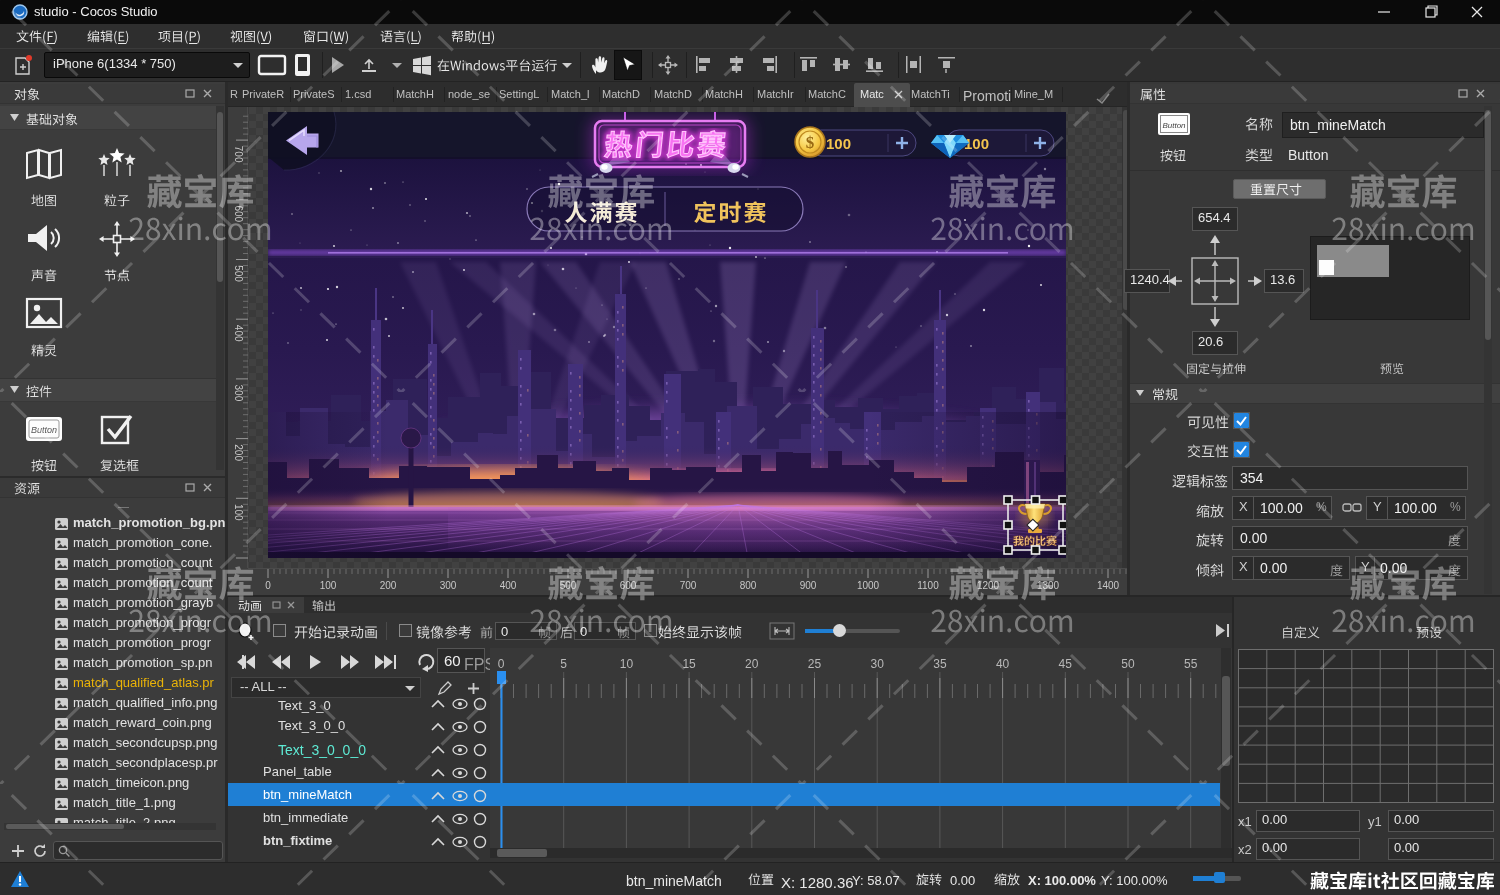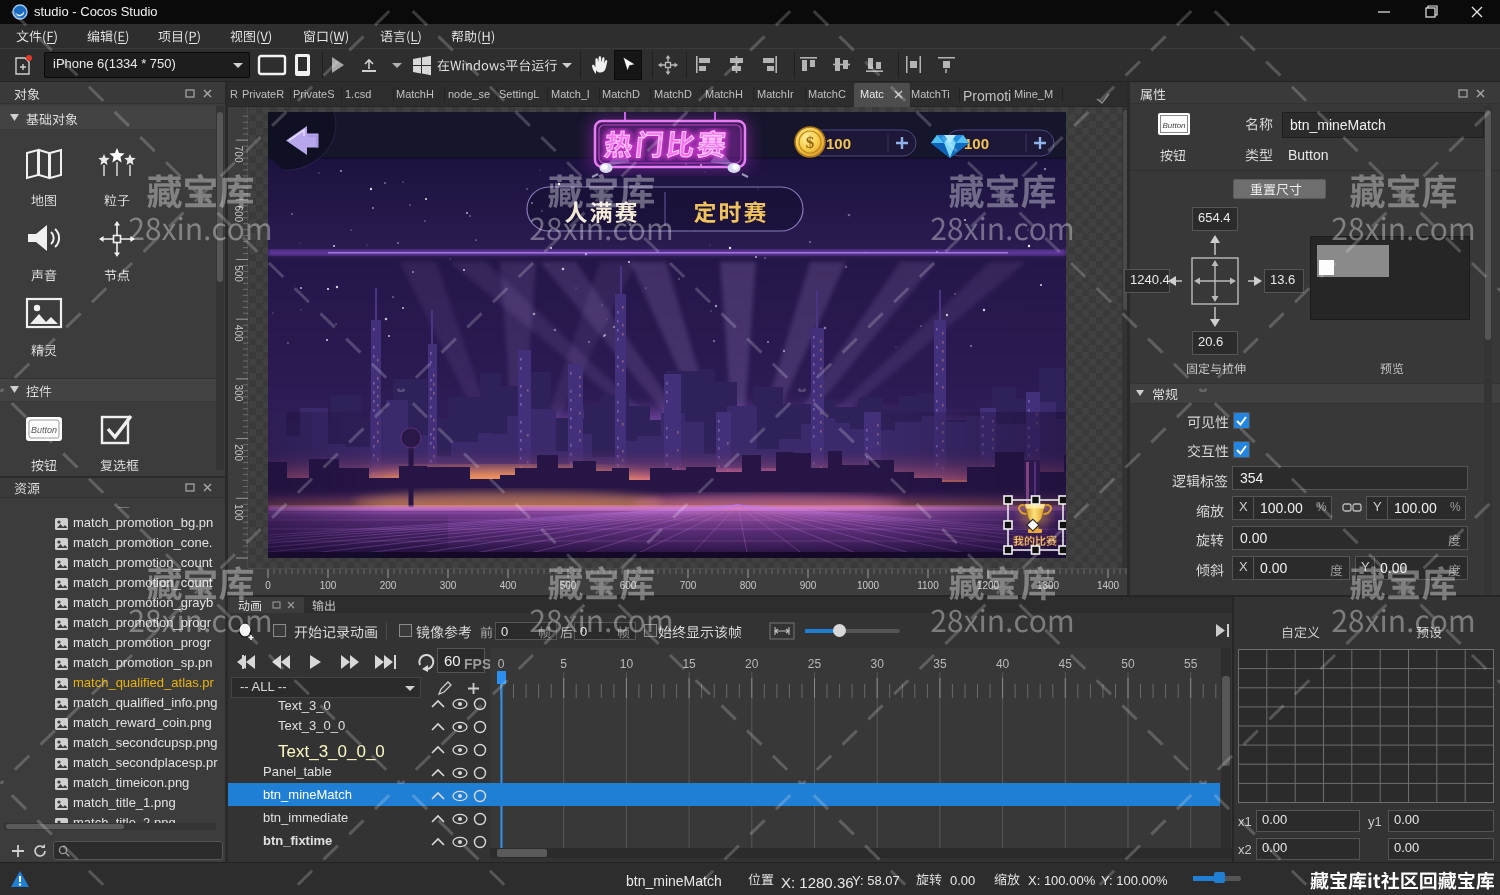--- a/index.html
+++ b/index.html
@@ -289,21 +289,21 @@
     <rect x="1" y="1" width="8" height="7" fill="none" stroke="#aaa" stroke-width="1.2"></rect>
     <path d="M19 1l7 7M26 1l-7 7" stroke="#aaa" stroke-width="1.4"></path>
   </svg>
 <div class="tx" style="left:118px;top:500px;font-size:11px;color:#888;font-weight:normal;">—</div>
 <div class="tx" style="left:170px;top:500px;font-size:11px;color:#888;font-weight:normal;"></div>
 <svg style="left:55px;top:518px" width="13" height="12">
     <rect x="0" y="0" width="13" height="12" rx="1.5" fill="#cfcfcf"></rect>
     <circle cx="4" cy="4" r="1.6" fill="#3c3c3c"></circle>
     <path d="M2 10l3.5-4 2.5 3 2-2 2.5 3z" fill="#3c3c3c"></path>
   </svg>
-<div class="tx" style="left:73px;top:516px;font-size:13px;color:#e2e2e2;font-weight:normal;">match_promotion_bg.pn</div>
+<div class="tx" style="left:73px;top:516px;font-size:13px;color:#e2e2e2;font-weight:bold;">match_promotion_bg.pn</div>
 <svg style="left:55px;top:538px" width="13" height="12">
     <rect x="0" y="0" width="13" height="12" rx="1.5" fill="#cfcfcf"></rect>
     <circle cx="4" cy="4" r="1.6" fill="#3c3c3c"></circle>
     <path d="M2 10l3.5-4 2.5 3 2-2 2.5 3z" fill="#3c3c3c"></path>
   </svg>
 <div class="tx" style="left:73px;top:536px;font-size:13px;color:#e2e2e2;font-weight:normal;">match_promotion_cone.</div>
 <svg style="left:55px;top:558px" width="13" height="12">
     <rect x="0" y="0" width="13" height="12" rx="1.5" fill="#cfcfcf"></rect>
     <circle cx="4" cy="4" r="1.6" fill="#3c3c3c"></circle>
     <path d="M2 10l3.5-4 2.5 3 2-2 2.5 3z" fill="#3c3c3c"></path>
@@ -1308,21 +1308,21 @@
       <path d="M70 3l11 7-11 7z"></path>
       <path d="M101 3l9 7-9 7zM110 3l9 7-9 7z"></path>
       <path d="M135 3l9 7-9 7zM144 3l9 7-9 7z"></path>
       <path d="M154 3h2v14h-2z"></path>
     </g>
     <path d="M180 13a7 7 0 1 1 6 4" fill="none" stroke="#d8d8d8" stroke-width="2"></path>
     <path d="M182 17l6-4v7z" fill="#d8d8d8"></path>
   </svg>
 <div class="" style="left:437px;top:648px;width:48px;height:25px;background:#2b2b2b;border:1px solid #555"></div>
 <div class="tx" style="left:444px;top:652px;font-size:15px;color:#f0f0f0;font-weight:normal;">60</div>
-<div class="tx" style="left:464px;top:656px;font-size:14px;color:#9a9a9a;font-weight:bold;">FPS</div>
+<div class="tx" style="left:464px;top:656px;font-size:16px;color:#9a9a9a;font-weight:normal;">FPS</div>
 <div class="" style="left:231px;top:677px;width:190px;height:21px;background:#2b2b2b;border:1px solid #444"></div>
 <div class="tx" style="left:240px;top:680px;font-size:13px;color:#d8d8d8;font-weight:normal;">-- ALL --</div>
 <svg style="left:404px;top:685px" width="12" height="8">
     <path d="M1 1l5 5 5-5z" fill="#cfcfcf"></path>
   </svg>
 <svg style="left:437px;top:681px" width="15" height="15">
     <path d="M2 13l2-5 7-7 3 3-7 7z" fill="none" stroke="#ccc" stroke-width="1.3"></path>
   </svg>
 <svg style="left:467px;top:682px" width="13" height="13">
     <path d="M6.5 1v11M1 6.5h11" stroke="#ccc" stroke-width="1.8"></path>
@@ -1423,21 +1423,21 @@
     <circle cx="30" cy="7" r="2" fill="#d8d8d8"></circle>
     <circle cx="50" cy="7" r="5.5" fill="none" stroke="#d8d8d8" stroke-width="1.4"></circle>
   </svg>
 <div class="tx" style="left:278px;top:719px;font-size:13px;color:#e0e0e0;font-weight:normal;">Text_3_0_0</div>
 <svg style="left:430px;top:720px" width="58" height="14">
     <path d="M2 10l6-6 6 6" fill="none" stroke="#d8d8d8" stroke-width="1.6"></path>
     <ellipse cx="30" cy="7" rx="7" ry="4.6" fill="none" stroke="#d8d8d8" stroke-width="1.3"></ellipse>
     <circle cx="30" cy="7" r="2" fill="#d8d8d8"></circle>
     <circle cx="50" cy="7" r="5.5" fill="none" stroke="#d8d8d8" stroke-width="1.4"></circle>
   </svg>
-<div class="tx" style="left:278px;top:742px;font-size:17px;color:#fef9c3;font-weight:normal;">Text_3_0_0_0</div>
+<div class="tx" style="left:278px;top:742px;font-size:14px;color:#5eead4;font-weight:normal;">Text_3_0_0_0</div>
 <svg style="left:430px;top:743px" width="58" height="14">
     <path d="M2 10l6-6 6 6" fill="none" stroke="#d8d8d8" stroke-width="1.6"></path>
     <ellipse cx="30" cy="7" rx="7" ry="4.6" fill="none" stroke="#d8d8d8" stroke-width="1.3"></ellipse>
     <circle cx="30" cy="7" r="2" fill="#d8d8d8"></circle>
     <circle cx="50" cy="7" r="5.5" fill="none" stroke="#d8d8d8" stroke-width="1.4"></circle>
   </svg>
 <div class="tx" style="left:263px;top:765px;font-size:13px;color:#e0e0e0;font-weight:normal;">Panel_table</div>
 <svg style="left:430px;top:766px" width="58" height="14">
     <path d="M2 10l6-6 6 6" fill="none" stroke="#d8d8d8" stroke-width="1.6"></path>
     <ellipse cx="30" cy="7" rx="7" ry="4.6" fill="none" stroke="#d8d8d8" stroke-width="1.3"></ellipse>
@@ -1709,21 +1709,21 @@
     <g transform="translate(0,14.3)">
       <path d="M2.2 -10.6C2.5 -10 2.9 -9.3 3.1 -8.8H0.6V-7.9H2C1.9 -4.2 1.8 -1.3 0.4 0.4C0.6 0.5 0.9 0.8 1.1 1C2.3 -0.4 2.7 -2.5 2.8 -5.3H4.3C4.3 -1.7 4.1 -0.4 3.9 -0.1C3.8 0.1 3.7 0.1 3.5 0.1C3.4 0.1 2.9 0.1 2.4 0C2.5 0.3 2.6 0.7 2.7 0.9C3.2 0.9 3.7 0.9 4 0.9C4.3 0.9 4.5 0.8 4.7 0.5C5.1 0 5.1 -1.4 5.2 -5.7C5.2 -5.9 5.2 -6.2 5.2 -6.2H2.9L2.9 -7.9H5.8V-8.8H3.4L4.1 -9C3.9 -9.5 3.5 -10.3 3.1 -10.9ZM6.6 -4.8C6.5 -2.8 6.3 -0.7 5.2 0.4C5.4 0.5 5.7 0.8 5.8 1C6.4 0.4 6.8 -0.4 7 -1.4C7.8 0.4 9 0.8 10.6 0.8H12.3C12.3 0.5 12.5 0.1 12.6 -0.1C12.2 -0.1 10.9 -0.1 10.6 -0.1C10.2 -0.1 9.8 -0.1 9.5 -0.2V-2.9H12V-3.8H9.5V-6.1H11.2C11 -5.6 10.8 -5.1 10.6 -4.8L11.4 -4.5C11.7 -5.1 12.1 -6 12.4 -6.8L11.7 -7L11.6 -6.9H6.4C6.7 -7.4 7 -7.8 7.3 -8.3H12.5V-9.2H7.6C7.8 -9.7 8 -10.2 8.1 -10.7L7.2 -10.9C6.8 -9.5 6.1 -8 5.3 -7.1C5.5 -7 5.9 -6.7 6.1 -6.5L6.3 -6.8V-6.1H8.6V-0.6C8 -1 7.6 -1.7 7.3 -2.8C7.4 -3.5 7.4 -4.1 7.4 -4.8Z M14.1 -4.3C14.2 -4.4 14.6 -4.5 15 -4.5H16.2V-2.6L13.5 -2.2L13.7 -1.2L16.2 -1.7V1H17.1V-1.9L18.9 -2.2L18.8 -3.1L17.1 -2.8V-4.5H18.4V-5.4H17.1V-7.4H16.2V-5.4H14.9C15.3 -6.3 15.7 -7.4 16 -8.5H18.4V-9.4H16.3C16.4 -9.8 16.5 -10.3 16.6 -10.7L15.7 -10.9C15.6 -10.4 15.5 -9.9 15.4 -9.4H13.6V-8.5H15.1C14.8 -7.4 14.5 -6.5 14.4 -6.2C14.2 -5.7 14 -5.2 13.8 -5.2C13.9 -4.9 14 -4.5 14.1 -4.3ZM18.5 -7V-6H20.4C20.2 -5.1 19.9 -4.3 19.7 -3.6H23.4C23 -3 22.4 -2.2 21.9 -1.5C21.4 -1.8 21 -2.1 20.5 -2.3L19.9 -1.7C21.2 -0.9 22.8 0.3 23.5 1.1L24.2 0.3C23.8 -0.1 23.2 -0.5 22.6 -1C23.4 -2.1 24.3 -3.3 25 -4.3L24.3 -4.6L24.1 -4.5H21L21.4 -6H25.5V-7H21.7L22.1 -8.5H25V-9.4H22.4L22.8 -10.8L21.8 -10.9L21.4 -9.4H19V-8.5H21.2L20.7 -7Z" fill="#e8e8e8"></path>
     </g>
   </svg>
 <div class="tx" style="left:950px;top:874px;font-size:13px;color:#e8e8e8;font-weight:normal;">0.00</div>
 <svg class="cj" style="left:994.0px;top:869.7px" width="32" height="19">
     <g transform="translate(0,14.3)">
       <path d="M0.6 -0.7 0.8 0.2C1.9 -0.2 3.3 -0.7 4.6 -1.2L4.5 -2.1C3 -1.5 1.6 -1 0.6 -0.7ZM0.8 -5.5C1 -5.6 1.3 -5.6 2.7 -5.8C2.2 -5 1.7 -4.3 1.5 -4.1C1.1 -3.6 0.9 -3.2 0.6 -3.2C0.7 -3 0.8 -2.5 0.9 -2.4C1.1 -2.5 1.5 -2.7 4.1 -3.3L4.1 -3.8V-4.1L2.2 -3.7C3.1 -4.8 4 -6.2 4.7 -7.6L3.9 -8.1C3.7 -7.6 3.5 -7.1 3.2 -6.7L1.8 -6.5C2.5 -7.7 3.2 -9.1 3.8 -10.5L3 -10.9C2.4 -9.3 1.5 -7.6 1.2 -7.2C1 -6.7 0.7 -6.4 0.5 -6.4C0.6 -6.1 0.8 -5.7 0.8 -5.5ZM6.1 -8C5.8 -6.6 5.1 -4.9 4.1 -3.8C4.3 -3.6 4.5 -3.3 4.6 -3.1C4.9 -3.5 5.2 -3.8 5.4 -4.2V1H6.3V-5.8C6.6 -6.4 6.8 -7.1 7 -7.7ZM7.3 -5.3V1H8.2V0.4H11.1V1H12V-5.3H9.6L10 -6.6H12.2V-7.4H7.1V-6.6H9C8.9 -6.1 8.9 -5.7 8.7 -5.3ZM7.7 -10.7C7.9 -10.4 8 -10 8.2 -9.7H4.8V-7.5H5.7V-8.8H11.4V-7.7H12.4V-9.7H9.2C9 -10 8.7 -10.6 8.5 -11ZM8.2 -2.1H11.1V-0.4H8.2ZM8.2 -2.9V-4.4H11.1V-2.9Z M15.7 -10.7C15.9 -10.1 16.2 -9.4 16.3 -8.9L17.2 -9.2C17.1 -9.7 16.8 -10.4 16.5 -10.9ZM13.6 -8.8V-7.9H15.1V-5.2C15.1 -3.4 14.9 -1.3 13.3 0.4C13.6 0.6 13.9 0.8 14.1 1C15.8 -0.8 16 -3 16 -5.2V-5.3H17.8C17.7 -1.7 17.6 -0.4 17.4 -0.1C17.3 0 17.2 0 17 0C16.8 0 16.3 0 15.8 0C15.9 0.2 16 0.6 16.1 0.9C16.6 0.9 17.2 0.9 17.5 0.9C17.8 0.9 18 0.8 18.3 0.5C18.6 0 18.7 -1.4 18.7 -5.7C18.8 -5.9 18.8 -6.2 18.8 -6.2H16V-7.9H19.3V-8.8ZM21.1 -7.6H23.6C23.3 -5.9 22.9 -4.5 22.3 -3.3C21.7 -4.5 21.3 -5.9 21.1 -7.5ZM21 -10.9C20.6 -8.7 19.9 -6.5 18.8 -5.1C19 -5 19.4 -4.6 19.5 -4.4C19.9 -4.9 20.2 -5.4 20.5 -6C20.8 -4.7 21.2 -3.4 21.7 -2.4C21 -1.3 20 -0.4 18.6 0.2C18.8 0.4 19.1 0.8 19.2 1.1C20.5 0.4 21.5 -0.4 22.3 -1.5C23 -0.4 23.8 0.4 24.9 1C25.1 0.8 25.4 0.4 25.6 0.2C24.5 -0.4 23.6 -1.2 22.9 -2.4C23.7 -3.8 24.2 -5.5 24.5 -7.6H25.5V-8.5H21.4C21.6 -9.2 21.8 -10 22 -10.8Z" fill="#e8e8e8"></path>
     </g>
   </svg>
-<div class="tx" style="left:1028px;top:874px;font-size:13px;color:#e8e8e8;font-weight:normal;">X: 100.00%</div>
+<div class="tx" style="left:1028px;top:874px;font-size:13px;color:#e8e8e8;font-weight:bold;">X: 100.00%</div>
 <div class="tx" style="left:1101px;top:874px;font-size:13px;color:#e8e8e8;font-weight:normal;">Y: 100.00%</div>
 <div class="" style="left:1193px;top:876px;width:48px;height:5px;background:#555;border-radius:2px"></div>
 <div class="" style="left:1193px;top:876px;width:26px;height:5px;background:#1f7fd4"></div>
 <div class="" style="left:1214px;top:872px;width:11px;height:11px;background:#1f7fd4;border-radius:2px"></div>
 <svg class="cj" style="left:1310.0px;top:867.1px" width="190" height="28">
     <g transform="translate(0,20.9)">
       <path d="M15.6 -8.9C15.4 -7.6 15 -6.4 14.6 -5.3C14.4 -6.6 14.3 -8 14.2 -9.6H18.2V-11.5H17.3L17.9 -11.9C17.6 -12.3 17 -12.8 16.5 -13.1H18V-15H13.8V-16.1H11.5V-15H7.5V-16.1H5.2V-15H1V-13.1H5.2V-12.2H7.5V-13.1H11.5V-12.1H12.1L12.2 -11.5H4V-8.4H3V-11.3H1.4V-6.2H3V-6.6H4V-5.8V-5.4H0.6V-3.6H1.5V-3.2C1.5 -2.1 1.3 -0.4 0.4 0.8C0.8 1 1.4 1.4 1.7 1.7C2.9 0.3 3.1 -1.8 3.1 -3.1V-3.6H4C3.9 -2 3.6 -0.4 2.9 0.8C3.4 1 4.3 1.5 4.7 1.7C5.7 -0.3 5.9 -3.4 5.9 -5.8V-9.6H12.3C12.4 -6.8 12.7 -4.4 13.2 -2.6C12.9 -2.1 12.6 -1.7 12.2 -1.2V-1.7H10.7V-2.7H12.1V-6.5H10.7V-7.4H12.1V-8.9H6.5V0.7H8.1V-0.3H11.3C11 -0.1 10.7 0.2 10.3 0.4C10.8 0.7 11.6 1.4 12 1.8C12.7 1.2 13.4 0.5 14 -0.3C14.6 1 15.4 1.7 16.4 1.7C17.7 1.7 18.4 1.2 18.6 -1.7C18.1 -1.8 17.5 -2.3 17.1 -2.7C17 -0.9 16.9 -0.3 16.5 -0.3C16.1 -0.3 15.7 -0.9 15.3 -2.2C16.3 -4 17.1 -6.1 17.6 -8.6ZM14.9 -12.3C15.2 -12.1 15.5 -11.8 15.8 -11.5H14.1V-12.6H13.8V-13.1H16ZM9.2 -1.7H8.1V-2.7H9.2ZM9.2 -6.5H8.1V-7.4H9.2ZM8.1 -5.2H10.6V-4.1H8.1Z M26.8 -15.8 27.5 -14H20.4V-9.5H22.1V-8H27.2V-5.9H22.7V-3.8H27.2V-0.9H20.4V1.1H36.7V-0.9H33.8L34.8 -1.7C34.3 -2.2 33.4 -3.1 32.6 -3.8H34.4V-5.9H29.7V-8H34.9V-9.5H36.6V-14H30.1C29.9 -14.7 29.5 -15.6 29.1 -16.4ZM30.6 -3.1C31.2 -2.4 32 -1.6 32.6 -0.9H29.7V-3.8H31.7ZM22.6 -10.1V-11.9H34.2V-10.1Z M46.8 -15.7C47 -15.3 47.2 -14.8 47.3 -14.4H40.1V-9C40.1 -6.2 40 -2.2 38.4 0.5C38.9 0.7 39.9 1.4 40.3 1.8C42.1 -1.2 42.4 -5.9 42.4 -9V-12.2H46.7C46.6 -11.7 46.4 -11.1 46.2 -10.6H43.1V-8.5H45.2C44.9 -8 44.7 -7.5 44.5 -7.3C44.1 -6.7 43.8 -6.3 43.4 -6.2C43.7 -5.6 44 -4.5 44.2 -4C44.3 -4.2 45.2 -4.3 46.1 -4.3H48.9V-2.8H42.6V-0.7H48.9V1.7H51.2V-0.7H56.2V-2.8H51.2V-4.3H54.9L54.9 -6.3H51.2V-7.9H48.9V-6.3H46.3C46.8 -7 47.3 -7.8 47.7 -8.5H55.6V-10.6H48.7L49.2 -11.6L47.1 -12.2H56.2V-14.4H49.9C49.7 -15 49.4 -15.7 49.1 -16.2Z M58.5 0H61.3V-10.6H58.5ZM59.9 -12.4C60.9 -12.4 61.5 -13 61.5 -13.9C61.5 -14.8 60.9 -15.4 59.9 -15.4C58.9 -15.4 58.3 -14.8 58.3 -13.9C58.3 -13 58.9 -12.4 59.9 -12.4Z M68.2 0.3C69.1 0.3 69.8 0 70.4 -0.1L70 -2.2C69.7 -2.1 69.3 -1.9 68.9 -1.9C68 -1.9 67.4 -2.5 67.4 -3.7V-8.4H70.1V-10.6H67.4V-13.5H65.2L64.8 -10.6L63.2 -10.5V-8.4H64.7V-3.7C64.7 -1.3 65.6 0.3 68.2 0.3Z M73.4 -15.3C74 -14.6 74.6 -13.7 75 -13H71.6V-10.9H76C74.8 -8.9 73 -7 71.1 -6C71.3 -5.5 71.8 -4.3 71.9 -3.6C72.7 -4.1 73.4 -4.7 74.1 -5.3V1.7H76.3V-5.8C76.9 -5.1 77.4 -4.4 77.7 -3.9L79.1 -5.8C78.8 -6.2 77.4 -7.5 76.6 -8.2C77.5 -9.4 78.3 -10.8 78.8 -12.2L77.6 -13L77.2 -13H75.5L76.9 -13.8C76.6 -14.5 75.9 -15.5 75.2 -16.2ZM82.7 -16V-10.4H79V-8.2H82.7V-1.1H78.2V1.1H89.2V-1.1H85.1V-8.2H88.7V-10.4H85.1V-16Z M107.5 -15.3H91.3V1.2H108V-1H93.6V-13.1H107.5ZM94.8 -10.6C96.1 -9.5 97.5 -8.3 98.9 -7.1C97.4 -5.7 95.7 -4.5 94 -3.6C94.5 -3.2 95.4 -2.3 95.7 -1.9C97.4 -2.9 99 -4.2 100.6 -5.6C102.1 -4.3 103.5 -2.9 104.4 -1.9L106.2 -3.6C105.2 -4.6 103.8 -5.9 102.2 -7.3C103.5 -8.6 104.6 -10.1 105.6 -11.6L103.4 -12.5C102.6 -11.2 101.6 -9.9 100.5 -8.7C99.1 -9.8 97.6 -11 96.3 -11.9Z M116.5 -8.9H119.8V-5.6H116.5ZM114.3 -10.9V-3.7H122.1V-10.9ZM110.1 -15.5V1.7H112.5V0.7H124V1.7H126.4V-15.5ZM112.5 -1.5V-13.2H124V-1.5Z M143.4 -8.9C143.1 -7.6 142.8 -6.4 142.4 -5.3C142.2 -6.6 142.1 -8 142 -9.6H146V-11.5H145.1L145.6 -11.9C145.3 -12.3 144.8 -12.8 144.2 -13.1H145.8V-15H141.5V-16.1H139.3V-15H135.3V-16.1H133V-15H128.8V-13.1H133V-12.2H135.3V-13.1H139.3V-12.1H139.9L139.9 -11.5H131.8V-8.4H130.8V-11.3H129.1V-6.2H130.8V-6.6H131.8V-5.8V-5.4H128.4V-3.6H129.3V-3.2C129.3 -2.1 129.1 -0.4 128.2 0.8C128.6 1 129.2 1.4 129.5 1.7C130.7 0.3 130.9 -1.8 130.9 -3.1V-3.6H131.7C131.7 -2 131.4 -0.4 130.7 0.8C131.2 1 132.1 1.5 132.4 1.7C133.5 -0.3 133.7 -3.4 133.7 -5.8V-9.6H140C140.2 -6.8 140.5 -4.4 141 -2.6C140.7 -2.1 140.3 -1.7 140 -1.2V-1.7H138.4V-2.7H139.9V-6.5H138.4V-7.4H139.8V-8.9H134.3V0.7H135.9V-0.3H139C138.8 -0.1 138.4 0.2 138.1 0.4C138.6 0.7 139.4 1.4 139.7 1.8C140.5 1.2 141.2 0.5 141.8 -0.3C142.4 1 143.2 1.7 144.1 1.7C145.5 1.7 146.1 1.2 146.4 -1.7C145.9 -1.8 145.3 -2.3 144.9 -2.7C144.8 -0.9 144.6 -0.3 144.3 -0.3C143.9 -0.3 143.5 -0.9 143.1 -2.2C144.1 -4 144.9 -6.1 145.4 -8.6ZM142.7 -12.3C143 -12.1 143.3 -11.8 143.6 -11.5H141.9V-12.6H141.5V-13.1H143.8ZM137 -1.7H135.9V-2.7H137ZM137 -6.5H135.9V-7.4H137ZM135.9 -5.2H138.3V-4.1H135.9Z M154.6 -15.8 155.3 -14H148.2V-9.5H149.8V-8H155V-5.9H150.5V-3.8H155V-0.9H148.2V1.1H164.4V-0.9H161.6L162.6 -1.7C162.1 -2.2 161.1 -3.1 160.4 -3.8H162.2V-5.9H157.5V-8H162.7V-9.5H164.4V-14H157.9C157.6 -14.7 157.3 -15.6 156.9 -16.4ZM158.4 -3.1C159 -2.4 159.8 -1.6 160.4 -0.9H157.5V-3.8H159.5ZM150.4 -10.1V-11.9H162V-10.1Z M174.5 -15.7C174.7 -15.3 174.9 -14.8 175.1 -14.4H167.9V-9C167.9 -6.2 167.8 -2.2 166.2 0.5C166.7 0.7 167.7 1.4 168.1 1.8C169.9 -1.2 170.1 -5.9 170.1 -9V-12.2H174.5C174.3 -11.7 174.1 -11.1 173.9 -10.6H170.8V-8.5H173C172.7 -8 172.4 -7.5 172.3 -7.3C171.9 -6.7 171.6 -6.3 171.2 -6.2C171.4 -5.6 171.8 -4.5 171.9 -4C172.1 -4.2 173 -4.3 173.8 -4.3H176.7V-2.8H170.4V-0.7H176.7V1.7H179V-0.7H184V-2.8H179V-4.3H182.7L182.7 -6.3H179V-7.9H176.7V-6.3H174.1C174.6 -7 175 -7.8 175.5 -8.5H183.3V-10.6H176.5L176.9 -11.6L174.9 -12.2H184V-14.4H177.6C177.5 -15 177.2 -15.7 176.8 -16.2Z" fill="#ffffff"></path>
     </g>
   </svg>
 <svg style="left:0;top:0;z-index:99" width="1500" height="895" pointer-events="none">

